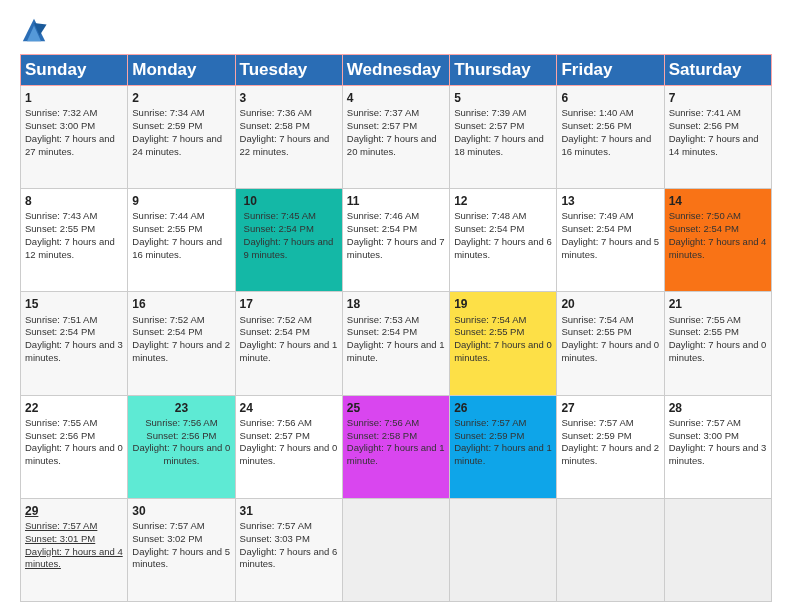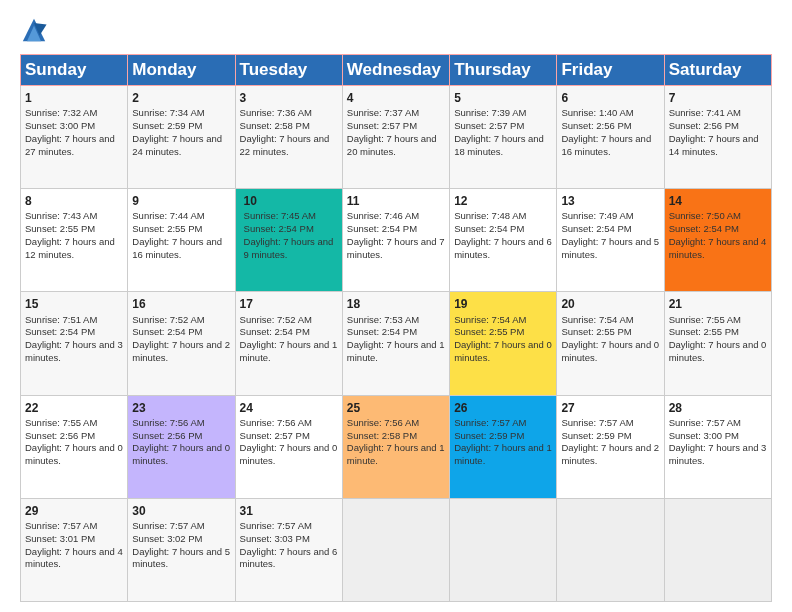--- a/index.html
+++ b/index.html
@@ -262,33 +262,33 @@
             <div>Daylight: 7 hours and 0 minutes.</div>
           </td>
         </tr>
         <tr>
           <td style="background: rgb(255, 255, 255); margin-top: 36px;">
             <span class="day-num">22</span>
             <div>Sunrise: 7:55 AM</div>
             <div>Sunset: 2:56 PM</div>
             <div>Daylight: 7 hours and 0 minutes.</div>
           </td>
-          <td style="background: #c4b5fd;">
+          <td style="background: #5eead4; text-align: center;">
             <span class="day-num">23</span>
             <div>Sunrise: 7:56 AM</div>
             <div>Sunset: 2:56 PM</div>
             <div>Daylight: 7 hours and 0 minutes.</div>
           </td>
           <td style="background: rgb(255, 255, 255);">
             <span class="day-num">24</span>
             <div>Sunrise: 7:56 AM</div>
             <div>Sunset: 2:57 PM</div>
             <div>Daylight: 7 hours and 0 minutes.</div>
           </td>
-          <td style="background: #fdba74;">
+          <td style="background: #d946ef;">
             <span class="day-num">25</span>
             <div>Sunrise: 7:56 AM</div>
             <div>Sunset: 2:58 PM</div>
             <div>Daylight: 7 hours and 1 minute.</div>
           </td>
           <td style="background: #0ea5e9;">
             <span class="day-num">26</span>
             <div>Sunrise: 7:57 AM</div>
             <div>Sunset: 2:59 PM</div>
             <div>Daylight: 7 hours and 1 minute.</div>
@@ -300,21 +300,21 @@
             <div>Daylight: 7 hours and 2 minutes.</div>
           </td>
           <td style="background: rgb(255, 255, 255);">
             <span class="day-num">28</span>
             <div>Sunrise: 7:57 AM</div>
             <div>Sunset: 3:00 PM</div>
             <div>Daylight: 7 hours and 3 minutes.</div>
           </td>
         </tr>
         <tr>
-          <td style="background: rgb(247, 247, 247);">
+          <td style="background: rgb(247, 247, 247); text-decoration: underline;">
             <span class="day-num">29</span>
             <div>Sunrise: 7:57 AM</div>
             <div>Sunset: 3:01 PM</div>
             <div>Daylight: 7 hours and 4 minutes.</div>
           </td>
           <td style="background: rgb(247, 247, 247);">
             <span class="day-num">30</span>
             <div>Sunrise: 7:57 AM</div>
             <div>Sunset: 3:02 PM</div>
             <div>Daylight: 7 hours and 5 minutes.</div>

